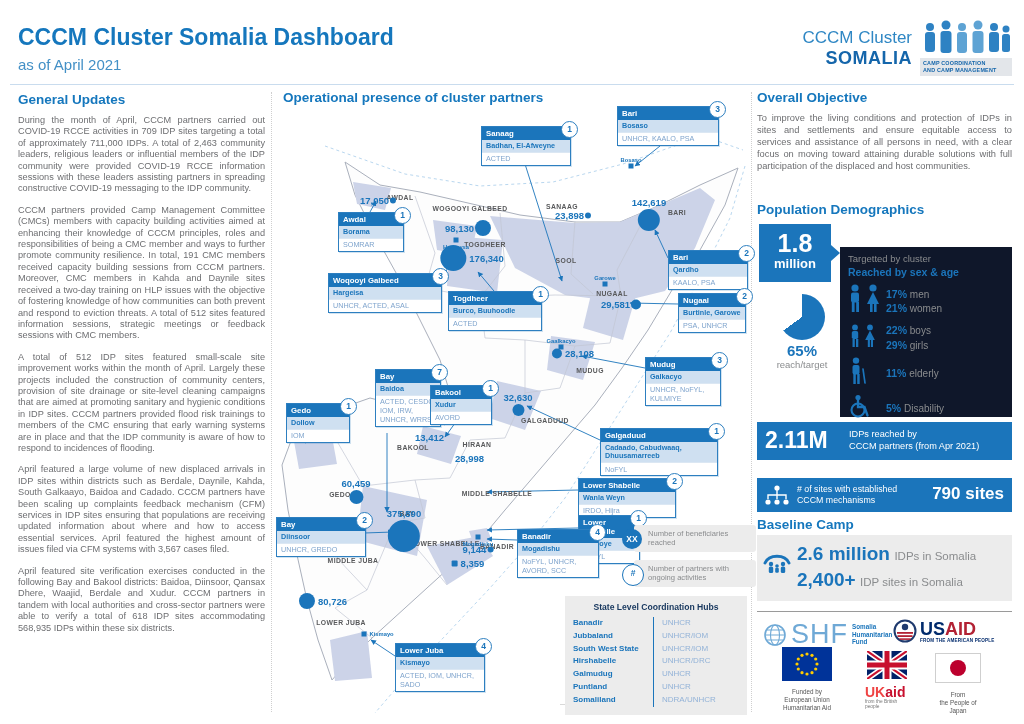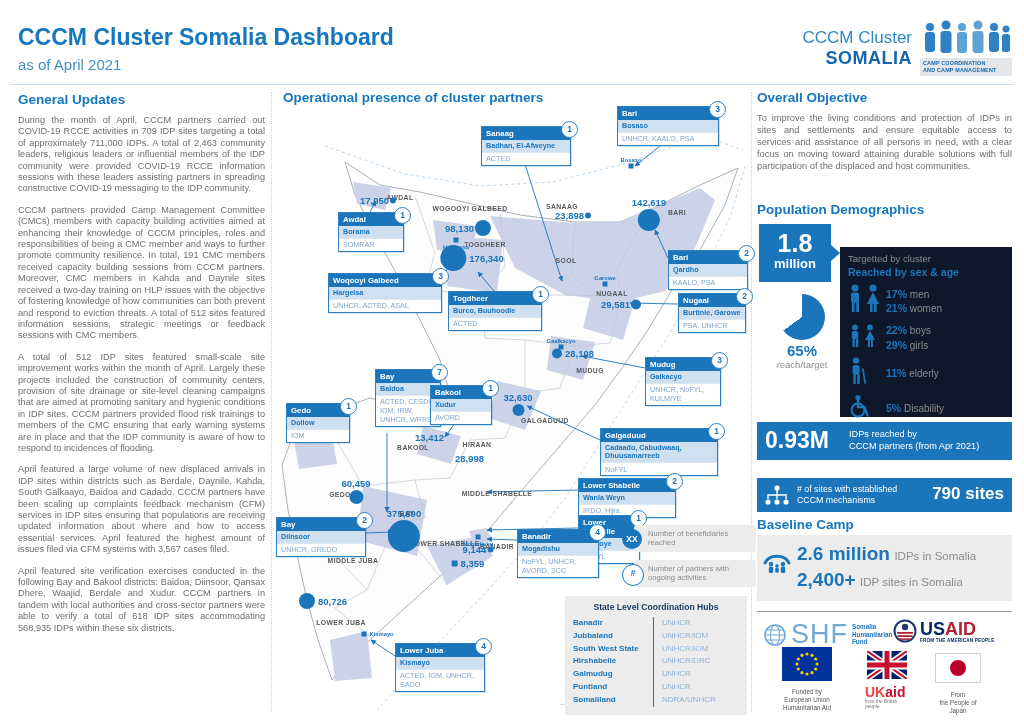--- a/index.html
+++ b/index.html
@@ -574,21 +574,21 @@
         </svg>
       </span>
       <span class="stat-txt">
         <b>5%</b>
         <span>Disability</span>
       </span>
     </div>
   </div>
 
   <div class="bar bar-reached">
-    <div class="v">0.93M</div>
+    <div class="v">2.11M</div>
     <div class="t">
       <div>IDPs reached by</div>
       <div>CCCM partners (from Apr 2021)</div>
     </div>
   </div>
 
   <div class="bar bar-sites">
     <span class="ico">
       <svg width="26" height="22" viewBox="0 0 26 22">
         <g fill="#fff">

